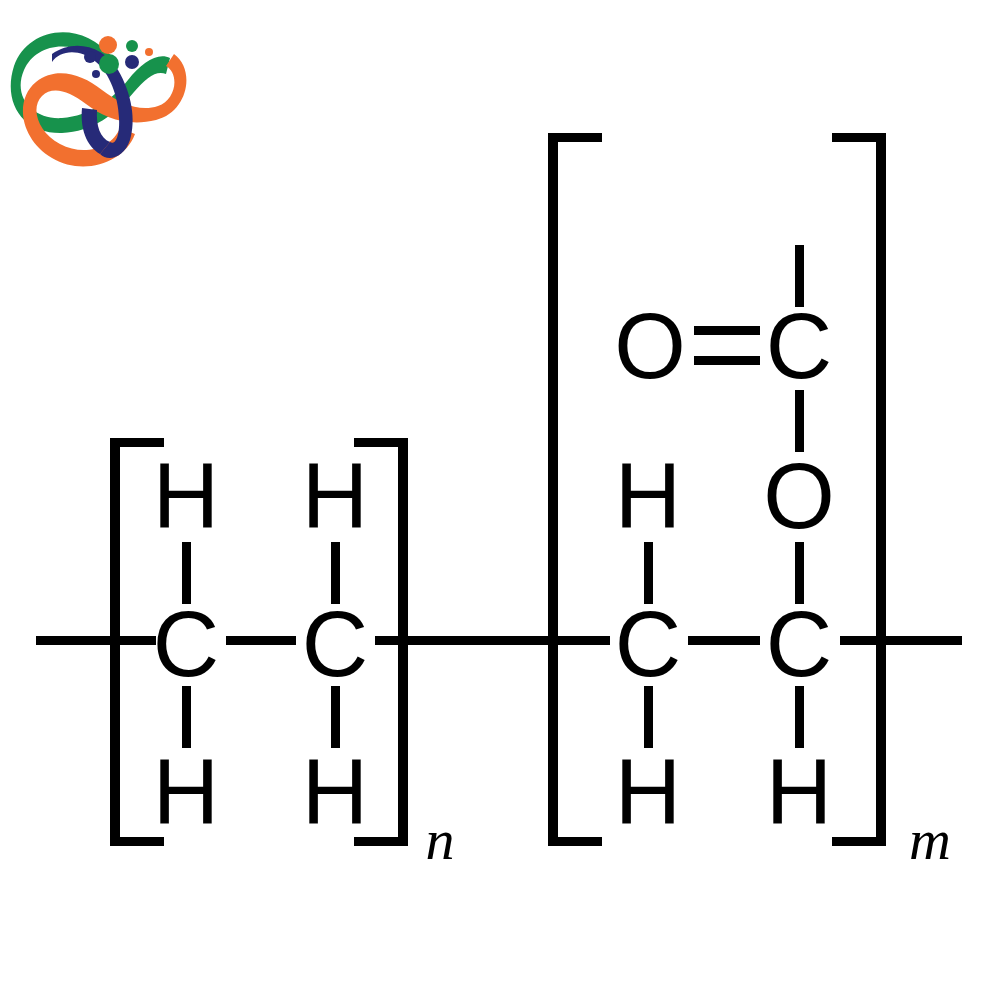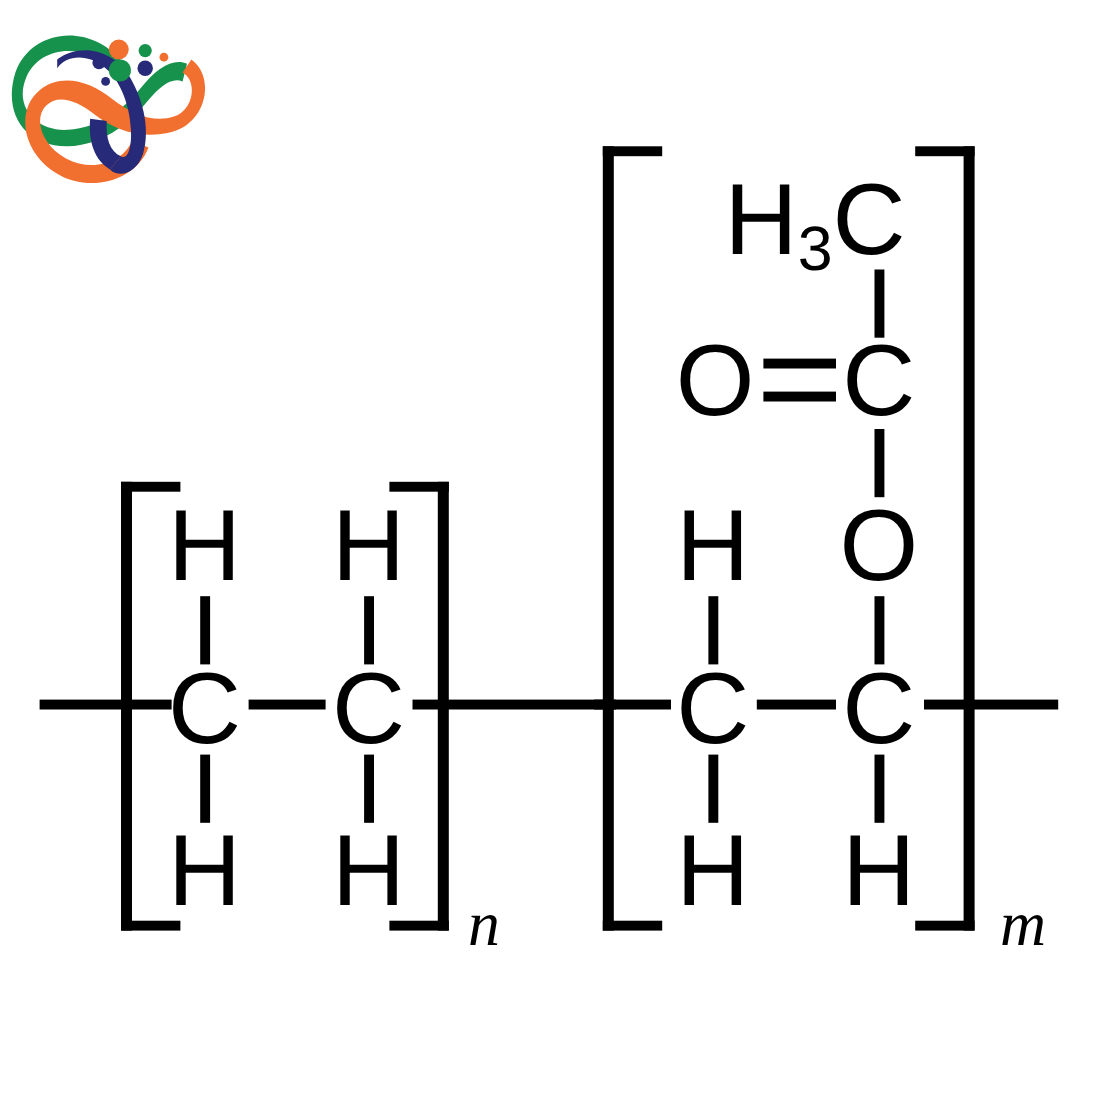--- a/index.html
+++ b/index.html
@@ -174,23 +174,20 @@
     </div>
 
     <div class="sub-label" style="left:440px; top:840px;">n</div>
 
     <div class="bracket" style="left:548px; top:133px; width:54px; height:713px;">
       <div class="vstroke" style="left:0px; top:0px; width:10px; height:713px;"></div>
       <div class="tarm" style="left:0px; top:0px; width:54px; height:9px;"></div>
       <div class="barm" style="left:0px; bottom:0px; width:54px; height:9px;"></div>
     </div>
 
-    <div class="atom" style="left:741px; top:200px;">
-      <span>H</span><sub>3</sub><span>C</span>
-    </div>
 
     <div class="bond" style="left:795px; top:245px; width:9px; height:62px;"></div>
 
     <div class="atom" style="left:650px; top:346px;">O</div>
 
     <div class="atom" style="left:799px; top:346px;">C</div>
 
     <div class="bond" style="left:694px; top:326px; width:66px; height:9px;"></div>
     <div class="bond" style="left:694px; top:356px; width:66px; height:9px;"></div>
 

